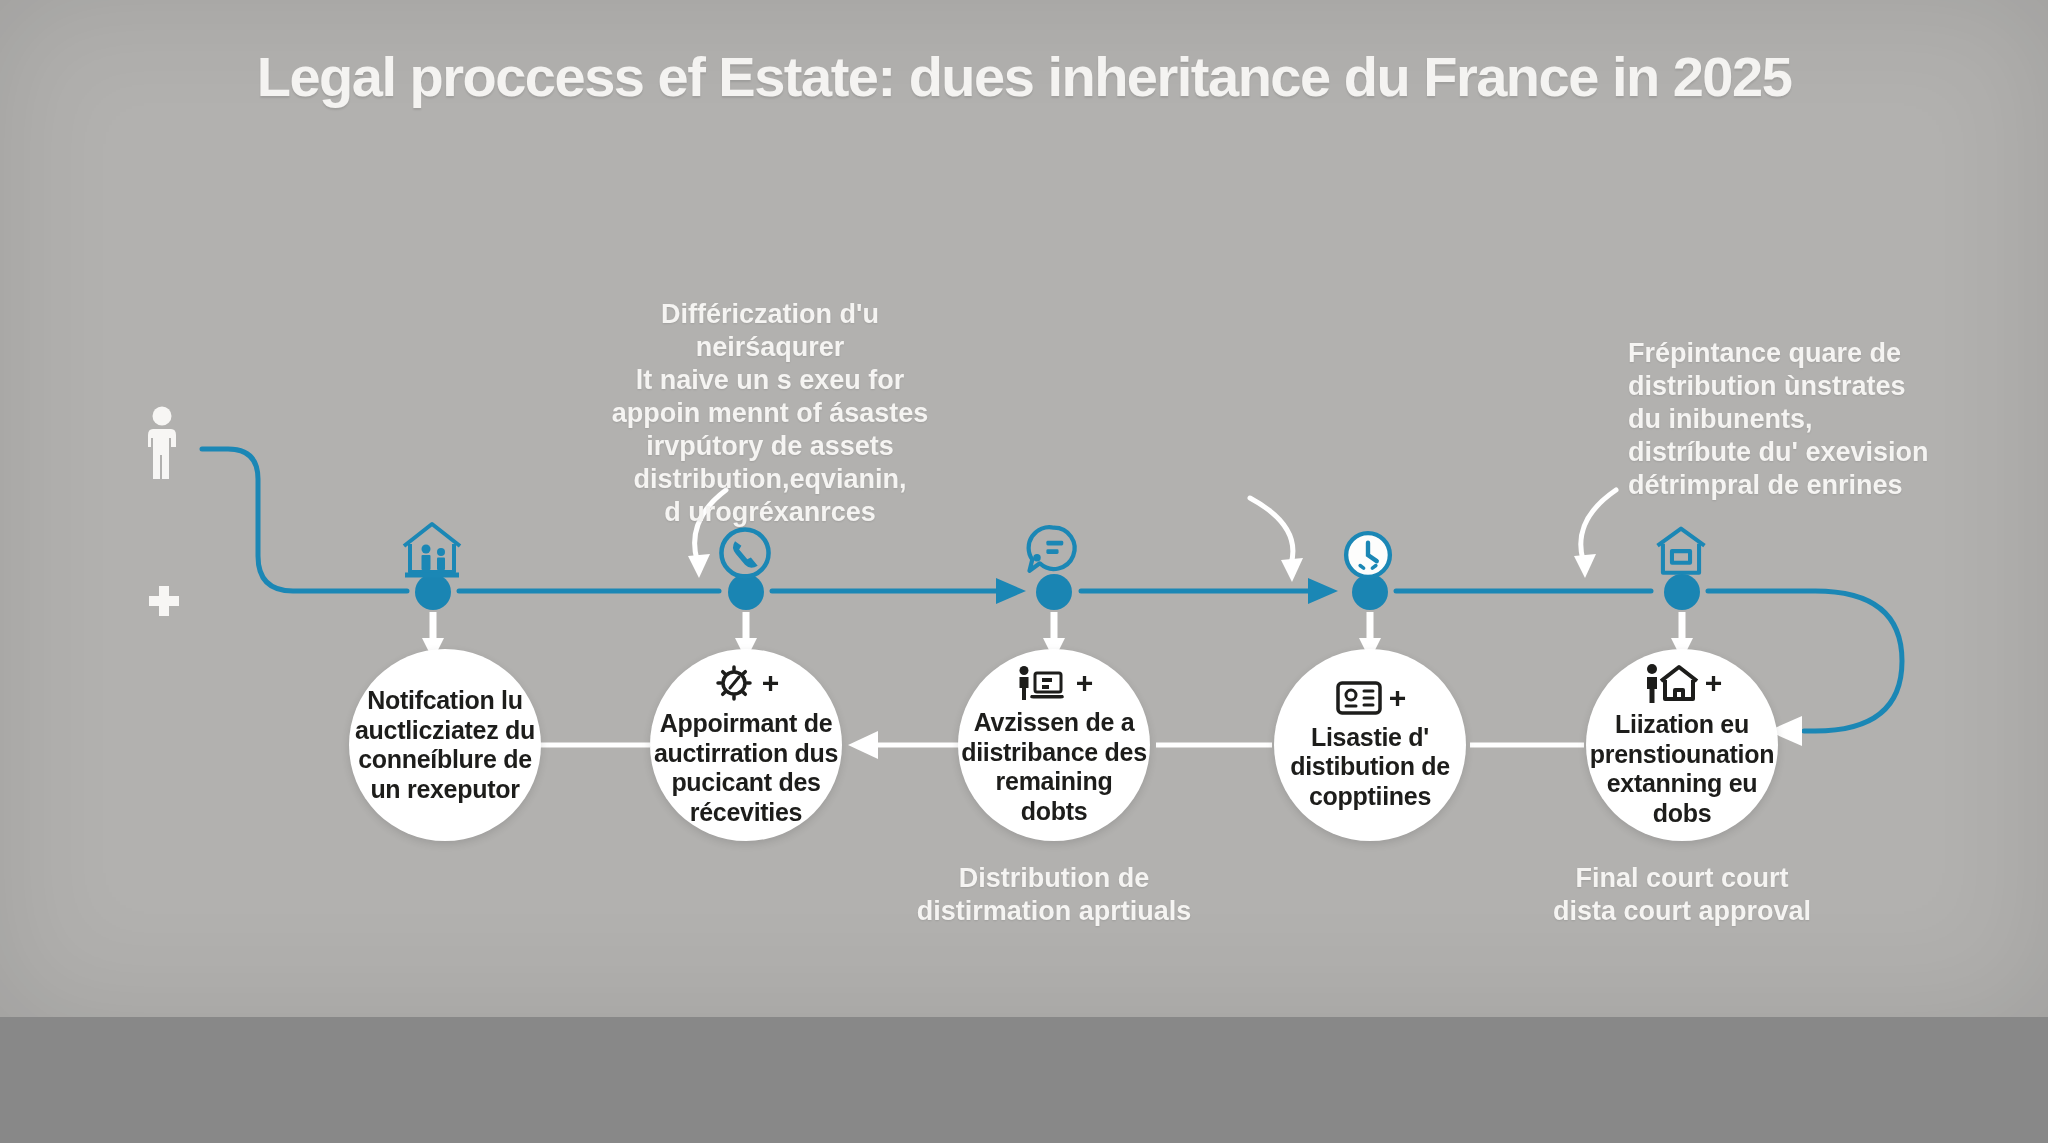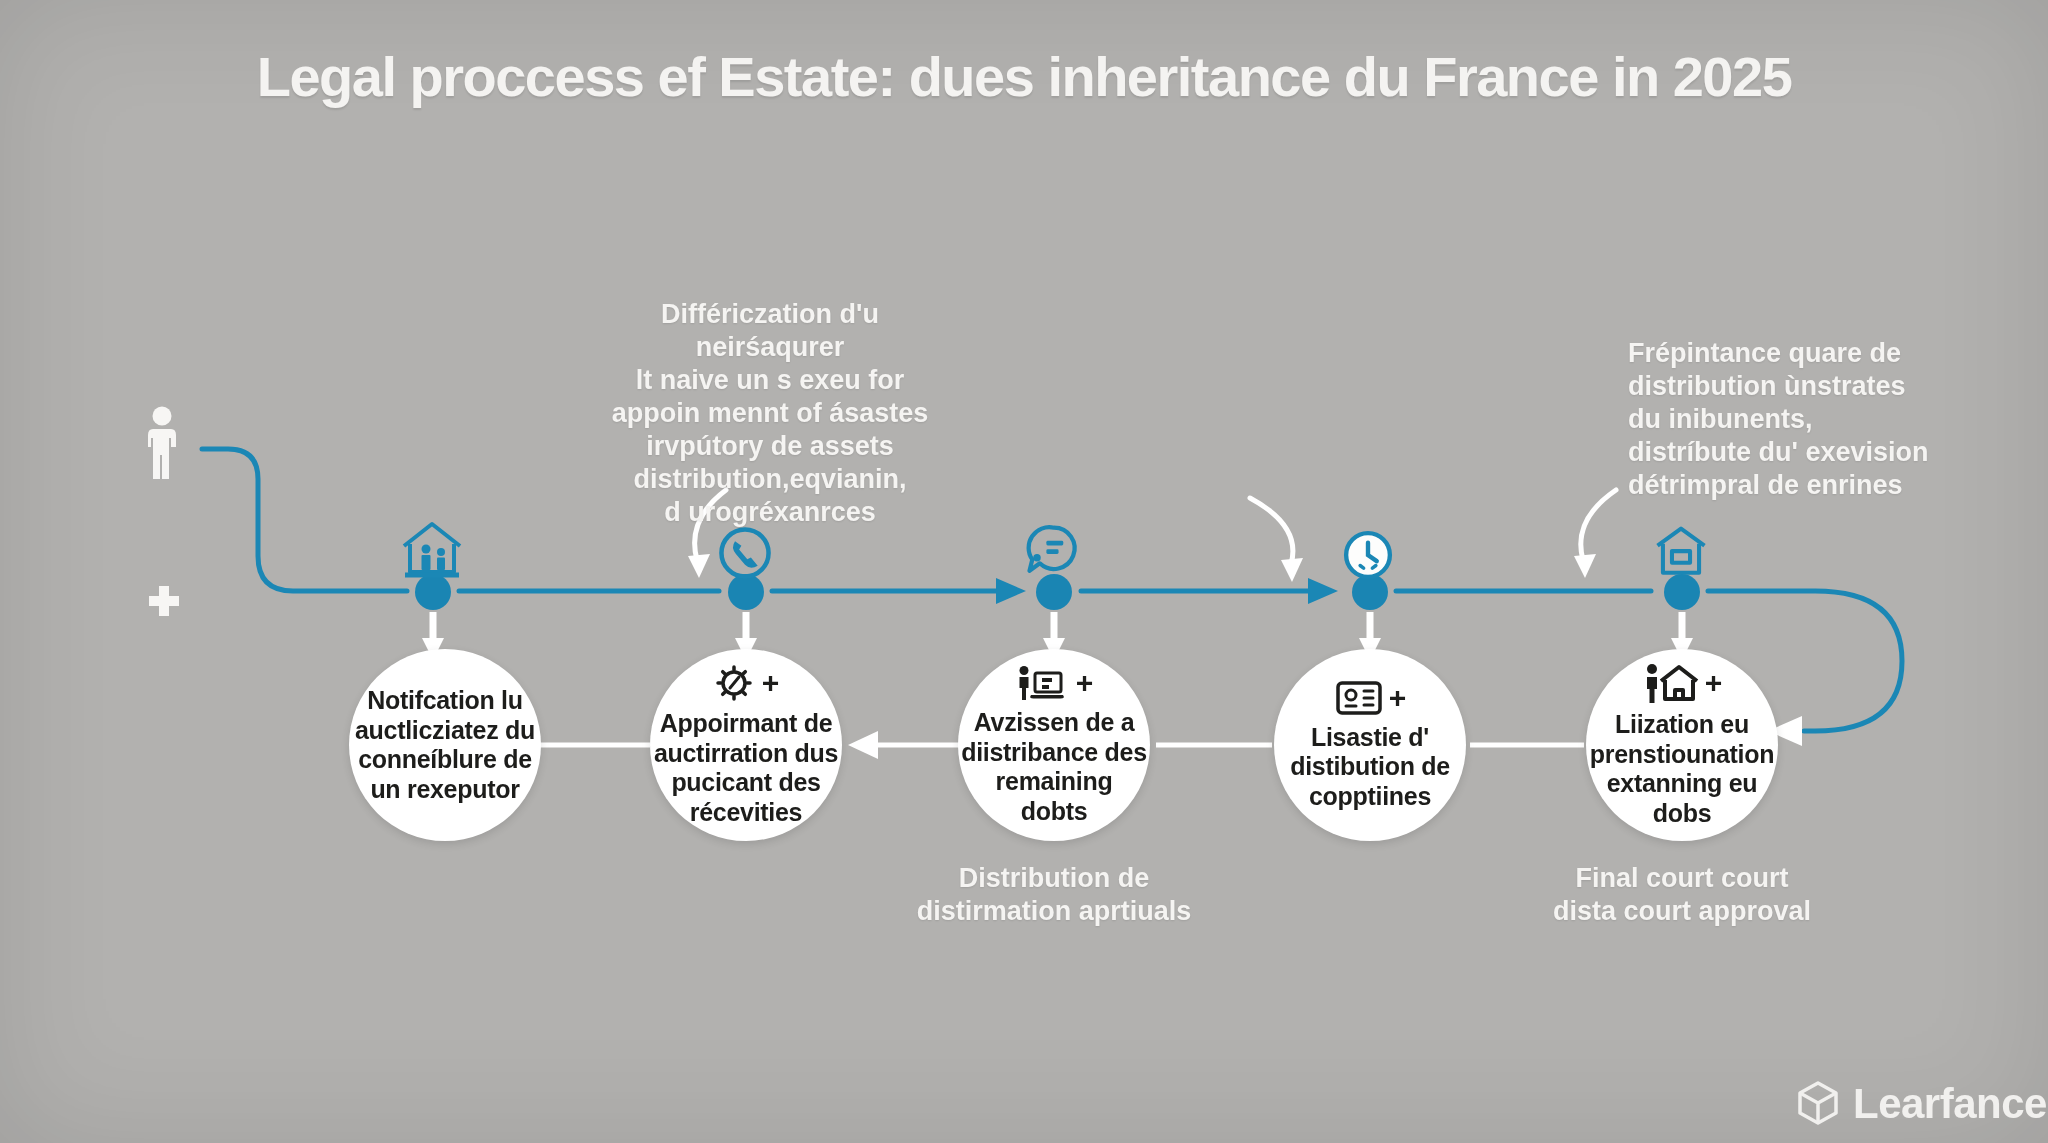--- a/index.html
+++ b/index.html
@@ -1,17 +1,17 @@
 <!DOCTYPE html>
 <html><head>
 <meta charset="utf-8">
 <style>
   html,body{margin:0;padding:0;background:#888;}
   .canvas{
-    position:relative;width:2048px;height:1143px;overflow:hidden;
+    position:relative;width:2048px;height:1017px;overflow:hidden;
     background:#b2b1af;
     font-family:"Liberation Sans", sans-serif;
     box-shadow:inset 0 0 120px rgba(0,0,0,0.10);
   }
   .title{
     position:absolute;top:44px;left:0;width:100%;text-align:center;
     font-size:56px;font-weight:700;letter-spacing:-1.5px;color:#f4f3f1;
     text-shadow:0 2px 2px rgba(0,0,0,0.10);
   }
   .toplabel,.bottomlabel{

